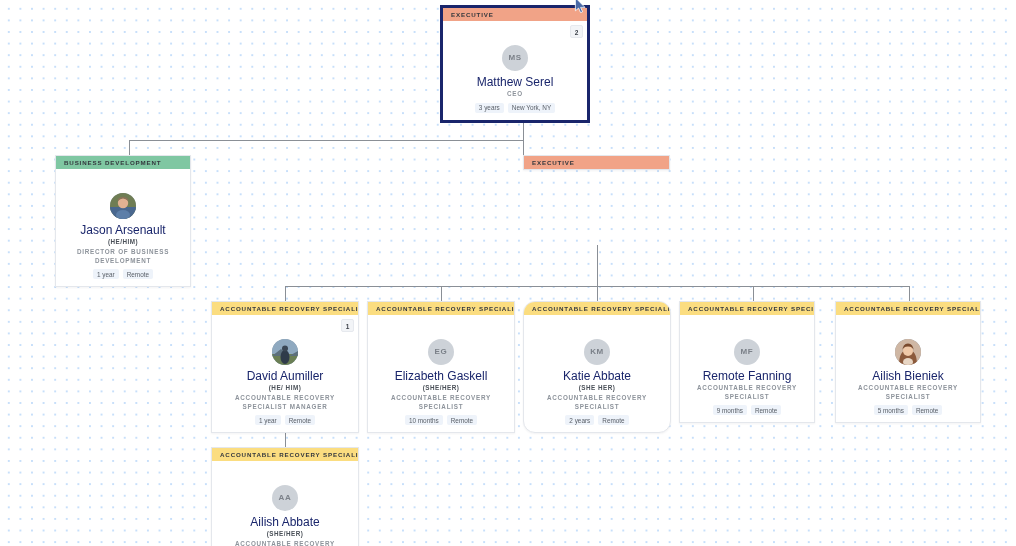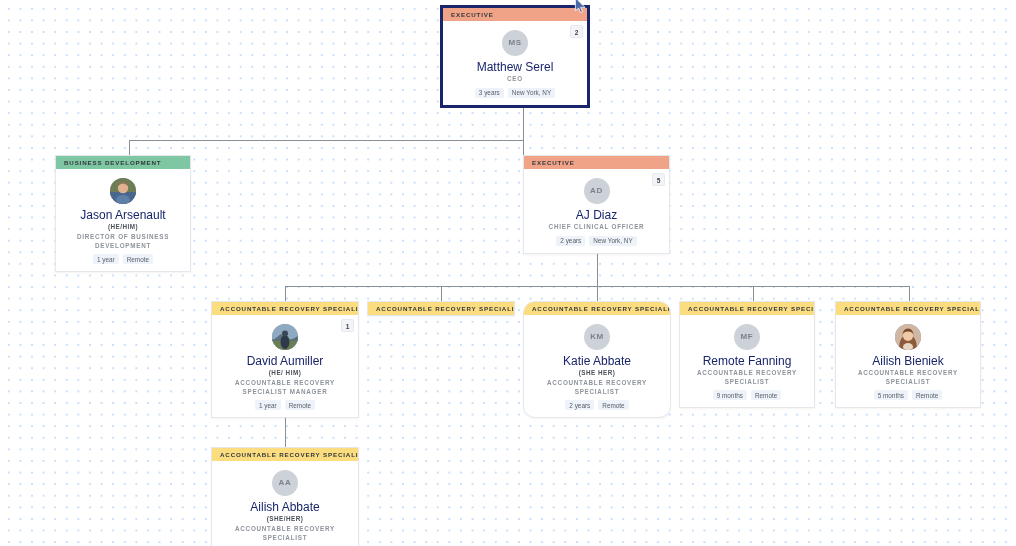--- a/index.html
+++ b/index.html
@@ -80,21 +80,21 @@
     font-size: 6.5px;
     font-weight: 700;
     color: #3c4149;
     text-align: center;
   }
 
   .avatar {
     width: 26px;
     height: 26px;
     border-radius: 50%;
-    margin: 1px auto 5px;
+    margin: 16px auto 5px;
     background: #cdd2d8;
     color: #7b8189;
     font-size: 8px;
     font-weight: 700;
     letter-spacing: 0.6px;
     line-height: 26px;
     text-align: center;
     overflow: hidden;
     position: relative;
   }
@@ -207,30 +207,20 @@
       <div class="person-title">DIRECTOR OF BUSINESS DEVELOPMENT</div>
       <div class="chips">
         <span class="chip">1 year</span>
         <span class="chip">Remote</span>
       </div>
     </div>
   </div>
 
   <div class="card" style="left:523px; top:155px; width:147px;">
     <div class="card-band band-exec">EXECUTIVE</div>
-    <div class="card-body">
-      <div class="count-badge">5</div>
-      <div class="avatar">AD</div>
-      <div class="person-name">AJ Diaz</div>
-      <div class="person-title">CHIEF CLINICAL OFFICER</div>
-      <div class="chips">
-        <span class="chip">2 years</span>
-        <span class="chip">New York, NY</span>
-      </div>
-    </div>
   </div>
 
   <div class="card" style="left:211px; top:301px; width:148px;">
     <div class="card-band band-ars">ACCOUNTABLE RECOVERY SPECIALISTS</div>
     <div class="card-body">
       <div class="count-badge">1</div>
       <div class="avatar photo">
         <svg viewBox="0 0 26 26">
           <rect width="26" height="26" fill="#8fa9c0"></rect>
           <rect y="15" width="26" height="11" fill="#6b7f55"></rect>
@@ -244,20 +234,30 @@
       <div class="person-title">ACCOUNTABLE RECOVERY SPECIALIST MANAGER</div>
       <div class="chips">
         <span class="chip">1 year</span>
         <span class="chip">Remote</span>
       </div>
     </div>
   </div>
 
   <div class="card" style="left:367px; top:301px; width:148px;">
     <div class="card-band band-ars">ACCOUNTABLE RECOVERY SPECIALISTS</div>
+    <div class="card-body">
+      <div class="avatar">EG</div>
+      <div class="person-name">Elizabeth Gaskell</div>
+      <div class="person-pronouns">(SHE/HER)</div>
+      <div class="person-title">ACCOUNTABLE RECOVERY SPECIALIST</div>
+      <div class="chips">
+        <span class="chip">10 months</span>
+        <span class="chip">Remote</span>
+      </div>
+    </div>
   </div>
 
   <div class="card" style="left:523px; top:301px; width:148px;border-radius:12px;">
     <div class="card-band band-ars">ACCOUNTABLE RECOVERY SPECIALISTS</div>
     <div class="card-body">
       <div class="avatar">KM</div>
       <div class="person-name">Katie Abbate</div>
       <div class="person-pronouns">(SHE HER)</div>
       <div class="person-title">ACCOUNTABLE RECOVERY SPECIALIST</div>
       <div class="chips">

